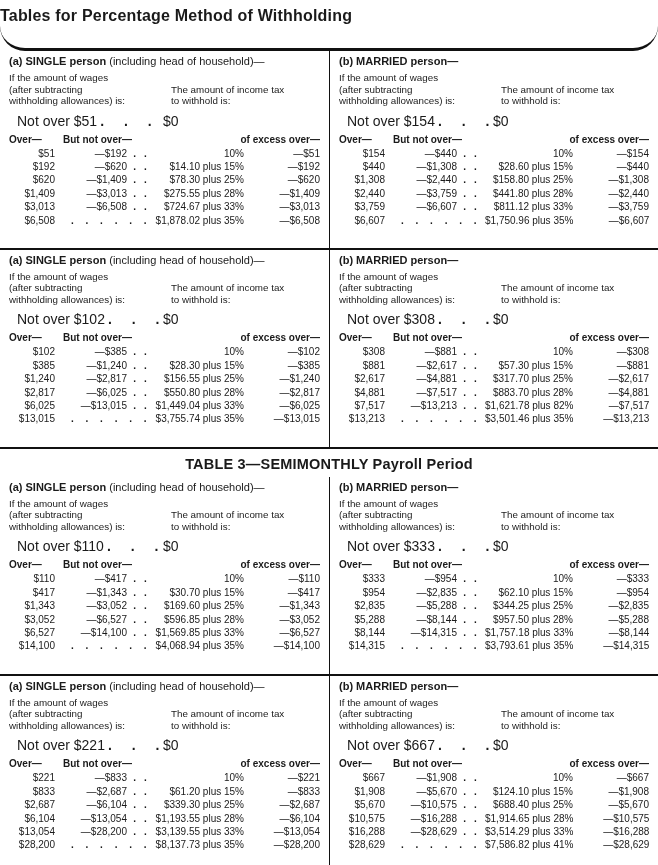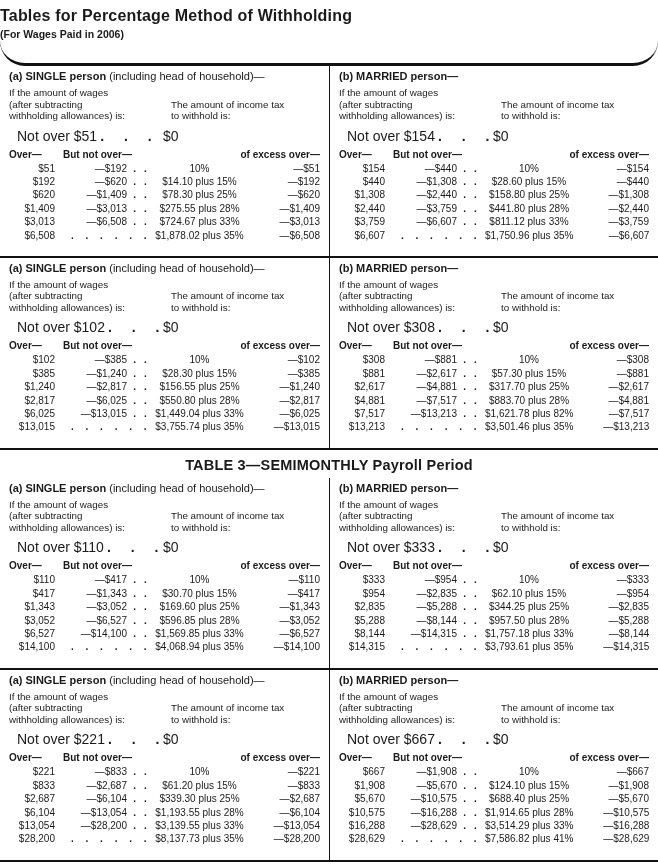--- a/index.html
+++ b/index.html
@@ -35,21 +35,21 @@
     padding: 7px 0 5px;
     letter-spacing: 0.2px;
   }
   .table-body {
     display: flex;
     border-bottom: 2.5px solid #111;
     align-items: stretch;
   }
   .section {
     flex: 1 1 50%;
-    padding: 2px 9px 14px 9px;
+    padding: 2px 9px 21px 9px;
     min-width: 0;
   }
   .section.married { border-left: 1.5px solid #111; }
   .sec-heading {
     font-size: 11px;
     margin: 2px 0 5px;
     white-space: nowrap;
   }
   .h-bold { font-weight: 700; }
   .h-normal { font-weight: 400; }
@@ -100,29 +100,28 @@
     padding-left: 16px;
     font-weight: 700;
     word-spacing: 9px;
   }
   .c-dots {
     grid-column: 3;
     text-align: center;
     font-weight: 700;
     word-spacing: 5px;
   }
-  .c-tax { grid-column: 4; text-align: center; padding-left: 2px; white-space: nowrap; }
+  .c-tax { grid-column: 4; text-align: right; padding-left: 2px; white-space: nowrap; }
   .c-excess { grid-column: 5; text-align: right; white-space: nowrap; }
 </style>
 </head>
 <body>
 
 <div class="page-header">
   <div class="main-title">Tables for Percentage Method of Withholding</div>
-  <div class="subtitle">(For Wages Paid in 2006)</div>
 </div>
 
 <div id="tables-container">
   <div class="tax-table">
     <div class="table-body">
       <div class="section single">
         <div class="sec-heading">
           <span class="h-bold">(a) SINGLE person</span><span class="h-normal"> (including head of household)—</span>
         </div>
         <div class="cond-row">

